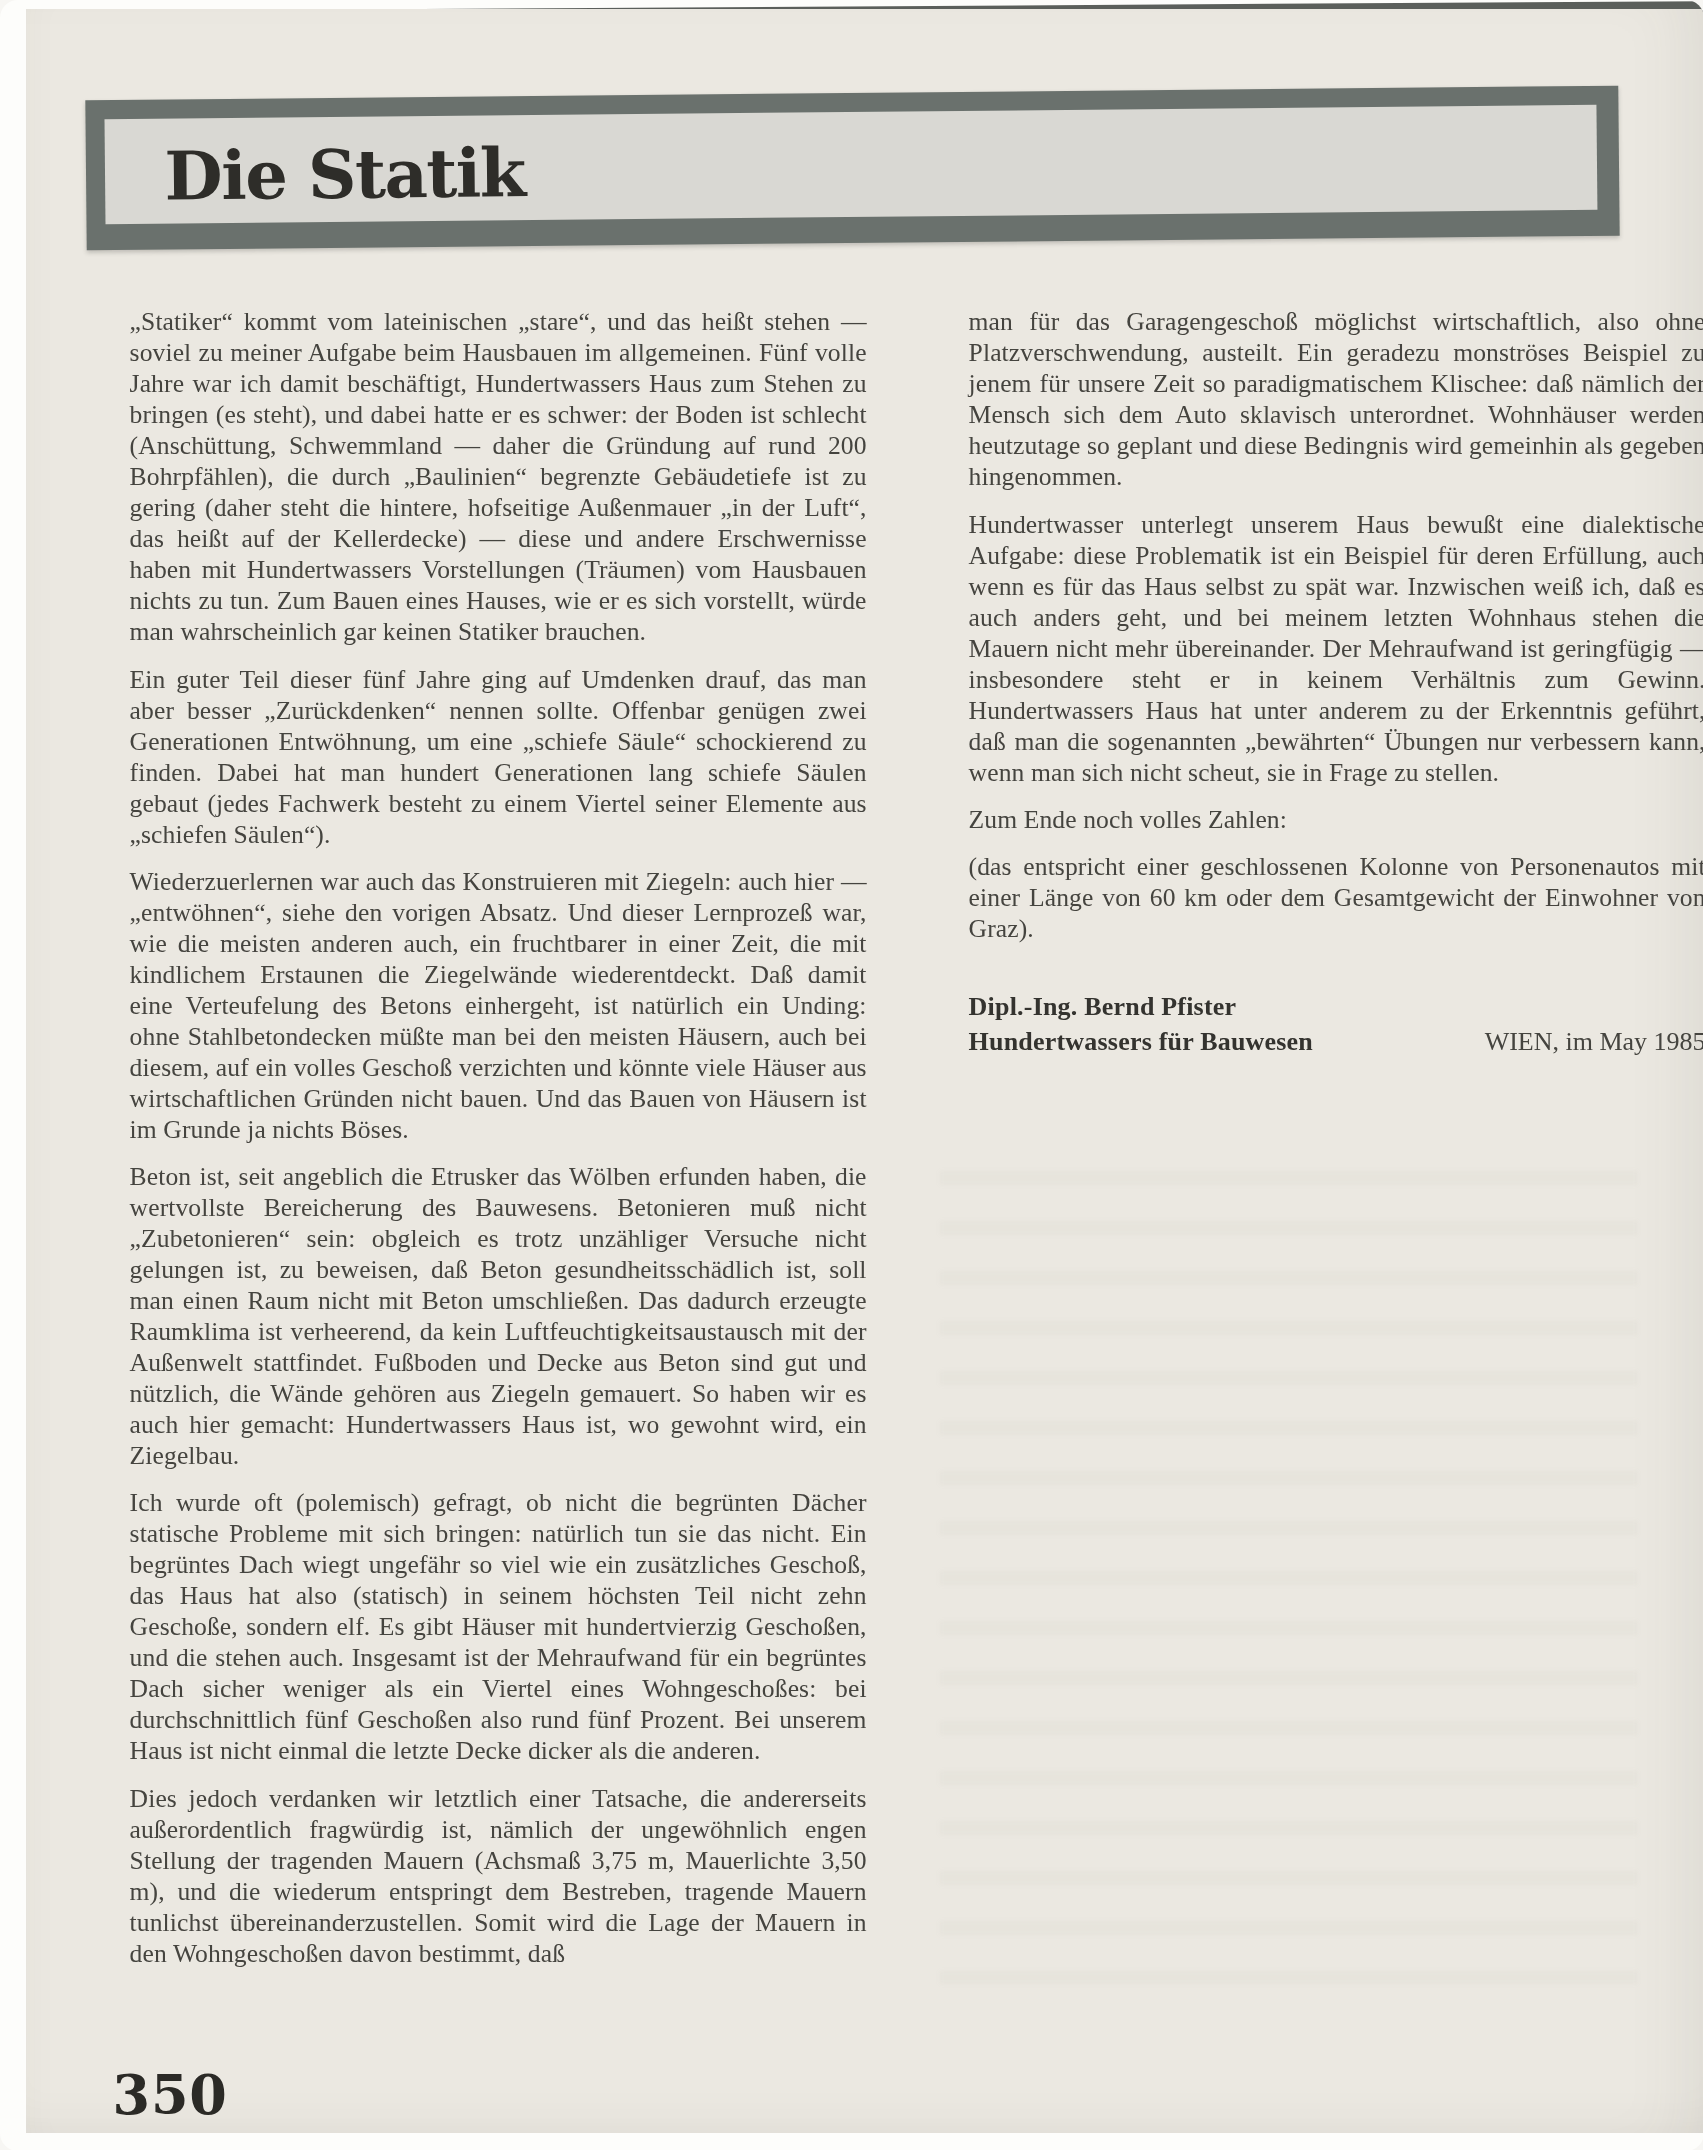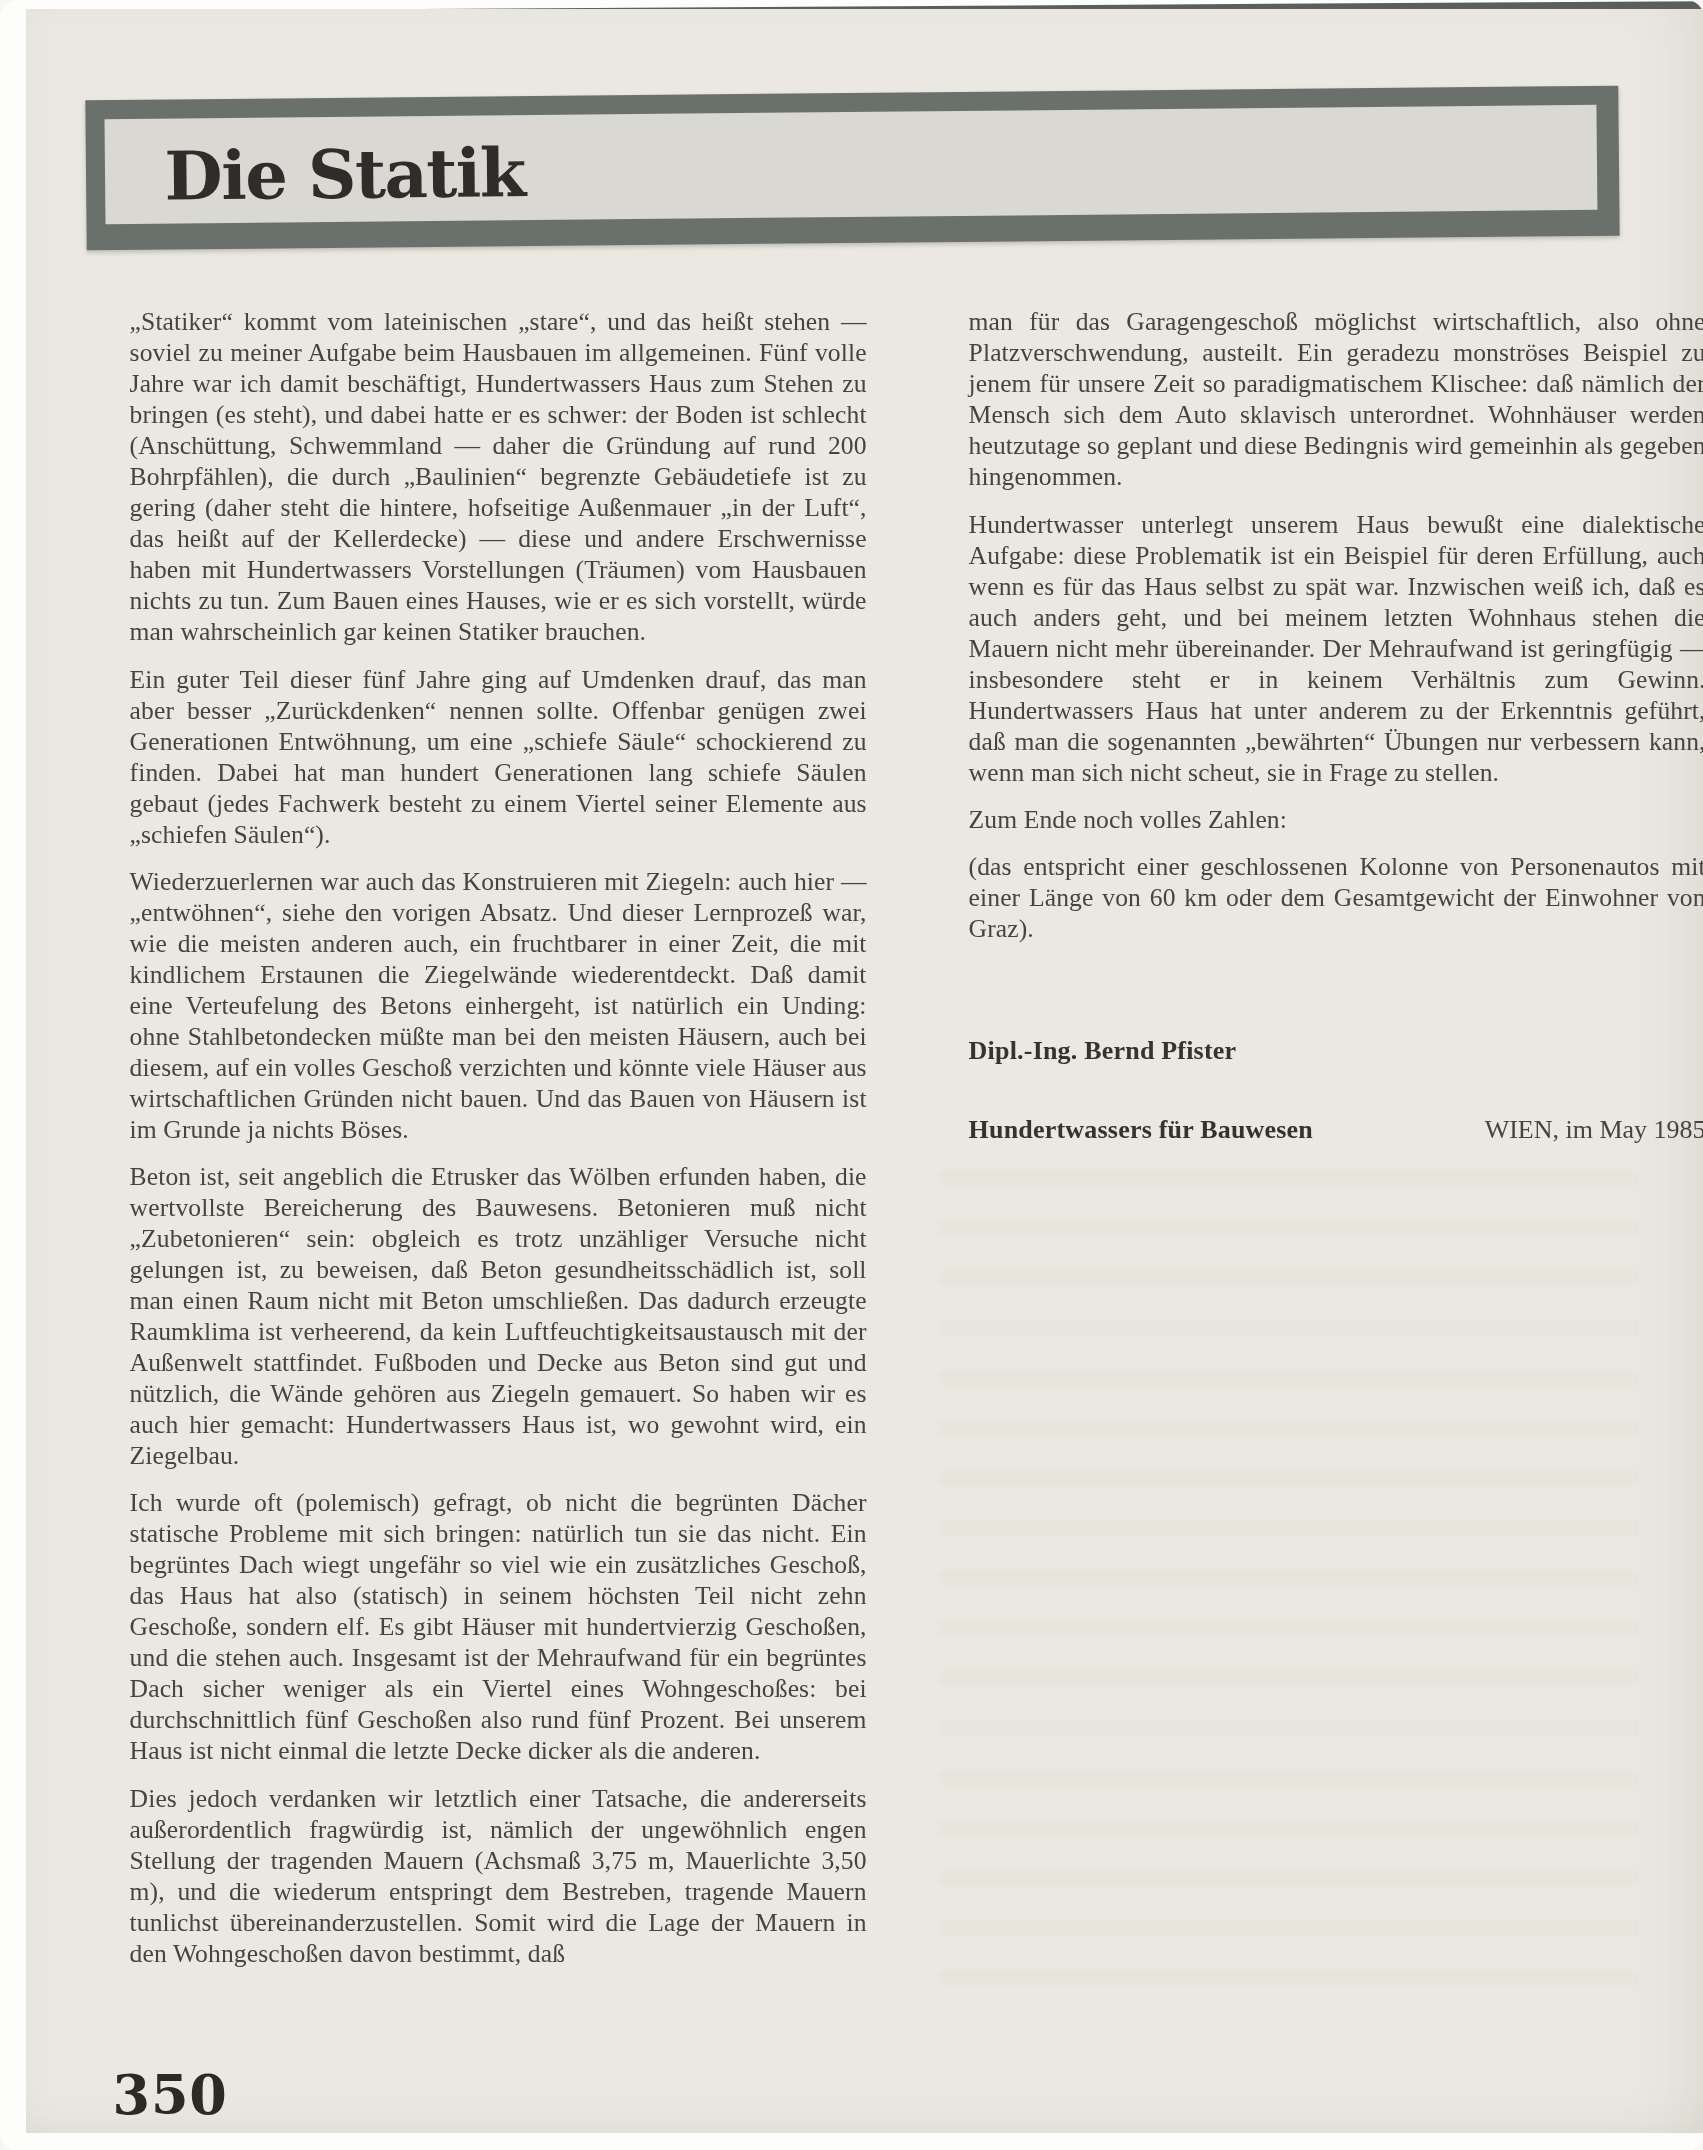--- a/index.html
+++ b/index.html
@@ -100,21 +100,20 @@
     display: flex;
     justify-content: space-between;
     align-items: flex-end;
   }
   .sig-left { font-weight: 700; }
   .sig-name, .sig-role {
     font-size: 26px;
     line-height: 35px;
     color: #34332f;
     letter-spacing: 0.2px;
-    margin-top: 44px;
   }
   .sig-date {
     font-size: 26px;
     line-height: 35px;
     color: #45443f;
     white-space: nowrap;
     padding-bottom: 0px;
   }
   
   .page-number {

